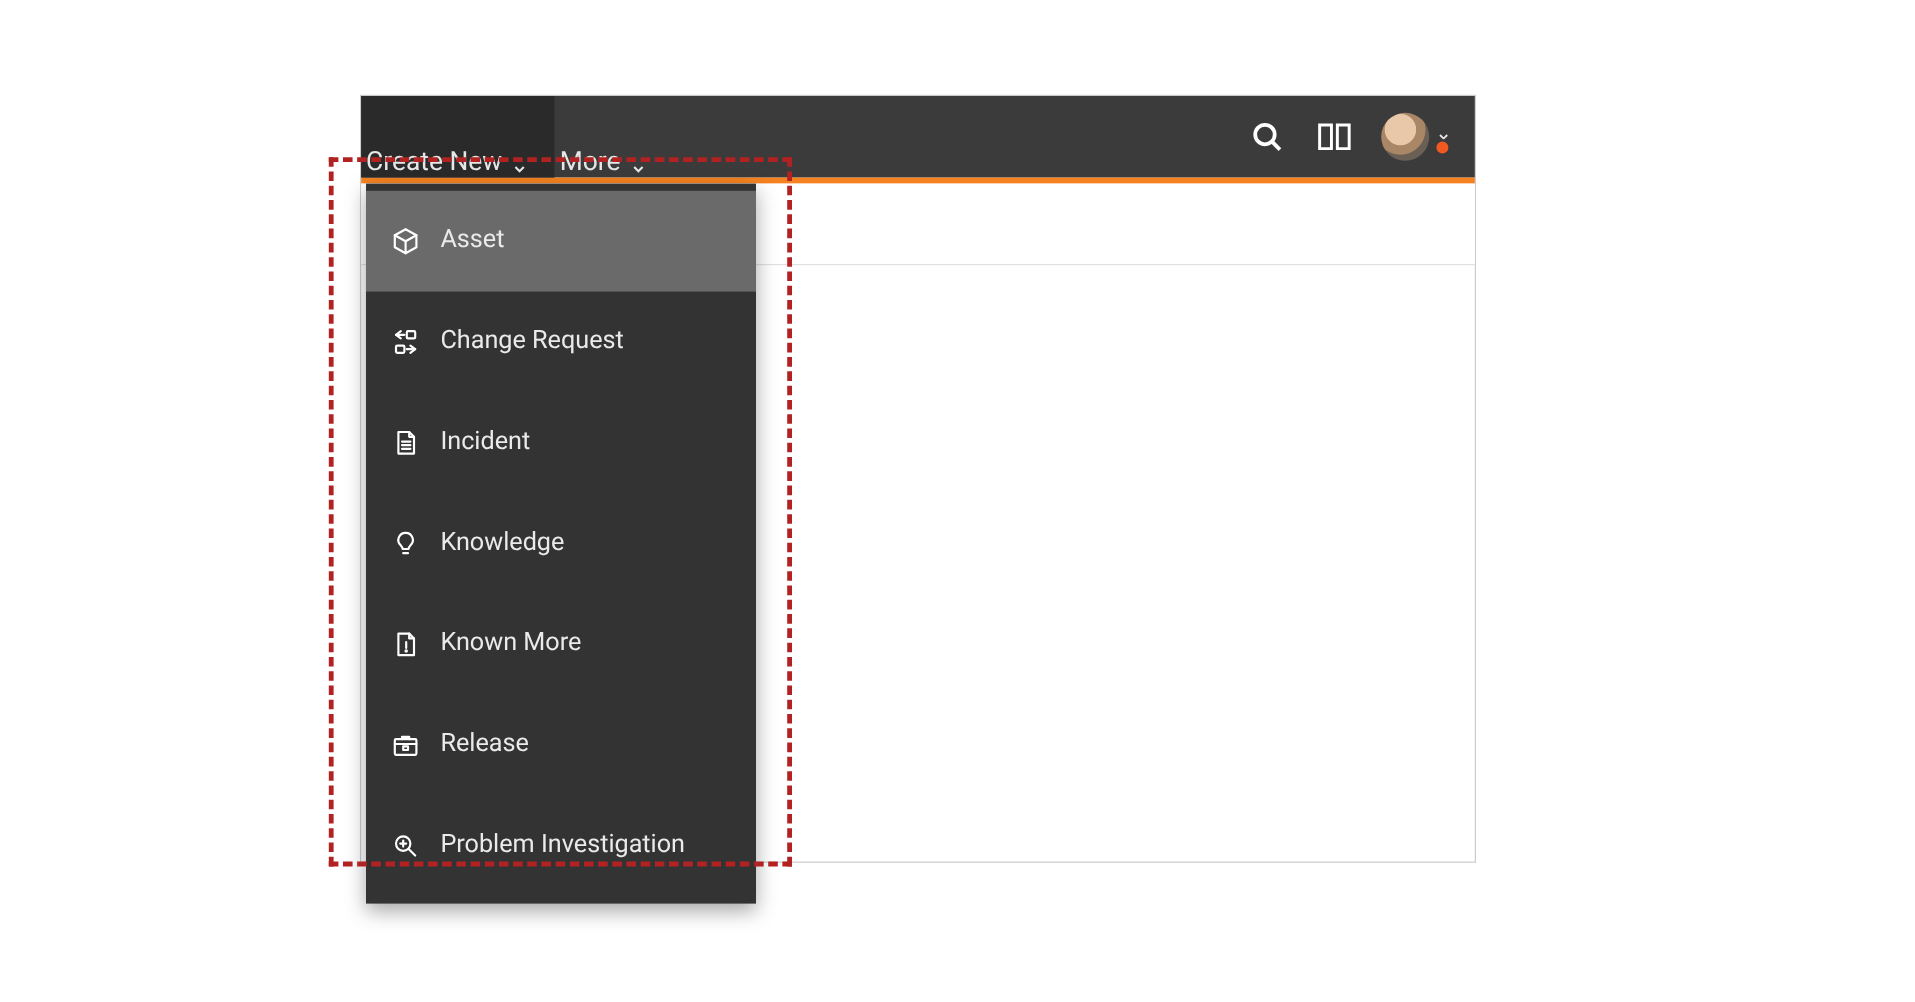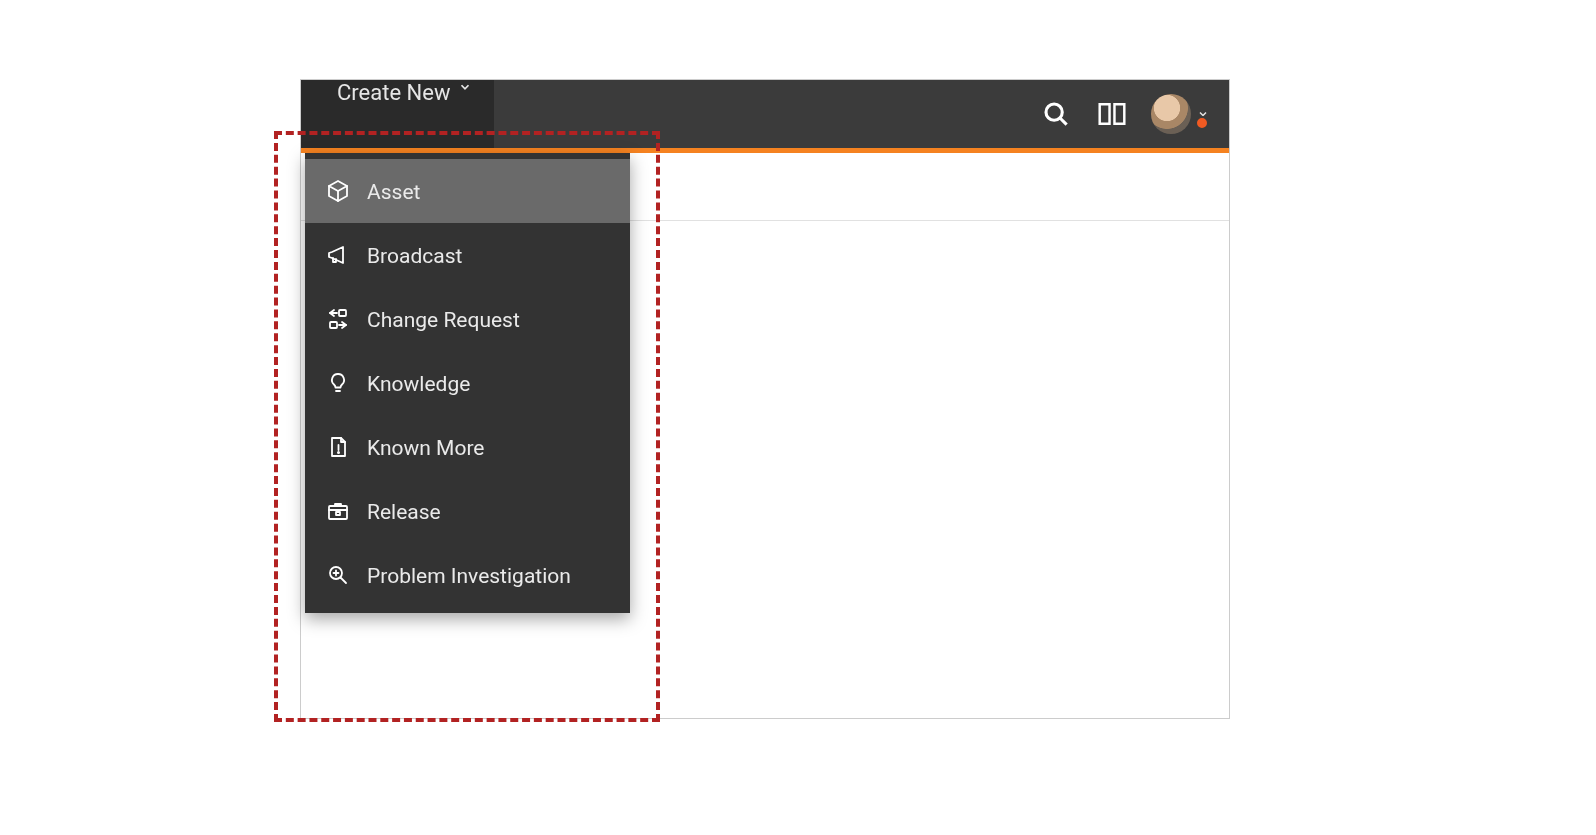--- a/index.html
+++ b/index.html
@@ -27,22 +27,22 @@
     align-items: center;
     color: #e6e6e6;
   }
   .topbar-left {
     display: flex;
     align-items: stretch;
     height: 100%;
   }
   .tb-item {
     display: flex;
-    align-items: flex-start;
-    padding: 0 22px 0 36px;
+    align-items: flex-end;
+    padding: 0 22px 0 4px;
     font-size: 22px;
     gap: 8px;
     cursor: pointer;
   }
   .tb-item.active {
     background: #2a2a2a;
   }
   .chev-down {
     display: inline-flex;
   }
@@ -101,23 +101,23 @@
     left: 4px;
     top: 73px;
     width: 325px;
     background: #333333;
     color: #eaeaea;
     box-shadow: 0 6px 16px rgba(0,0,0,0.35);
     padding: 6px 0;
   }
   .dd-item {
     display: flex;
-    align-items: flex-end;
+    align-items: flex-start;
     gap: 16px;
-    padding: 19px 20px;
+    padding: 29px 20px;
     font-size: 21px;
     cursor: pointer;
   }
   .dd-item.hover {
     background: #6a6a6a;
   }
   .dd-icon {
     width: 26px;
     height: 26px;
     display: inline-flex;
@@ -143,20 +143,28 @@
   <div class="topbar">
     <div class="topbar-left">
       <div class="tb-item active">
         <span>Create New</span>
         <span class="chev-down">
           <svg width="14" height="14" viewBox="0 0 24 24" fill="none" stroke="currentColor" stroke-width="3">
               <polyline points="6 9 12 15 18 9"></polyline>
             </svg>
         </span>
       </div>
+      <div class="tb-item">
+        <span>More</span>
+        <span class="chev-down">
+          <svg width="14" height="14" viewBox="0 0 24 24" fill="none" stroke="currentColor" stroke-width="3">
+              <polyline points="6 9 12 15 18 9"></polyline>
+            </svg>
+        </span>
+      </div>
     </div>
     <div class="topbar-right">
       <span class="icon-btn">
         <svg width="30" height="30" viewBox="0 0 24 24" fill="none" stroke="currentColor" stroke-width="2.5">
             <circle cx="10.5" cy="10.5" r="6.5"></circle>
             <line x1="20.5" y1="20.5" x2="15.2" y2="15.2"></line>
           </svg>
       </span>
       <span class="icon-btn">
         <svg width="32" height="30" viewBox="0 0 26 24" fill="none" stroke="currentColor" stroke-width="2">
@@ -185,42 +193,45 @@
             <path d="M12 2 L21 7 L12 12 L3 7 Z"></path>
             <path d="M3 7 V17 L12 22 V12"></path>
             <path d="M21 7 V17 L12 22"></path>
           </svg>
         </span>
         <span>Asset</span>
       </div>
       <div class="dd-item">
         <span class="dd-icon">
           <svg width="24" height="24" viewBox="0 0 24 24" fill="none" stroke="currentColor" stroke-width="1.8" stroke-linejoin="round" stroke-linecap="round">
-            <path d="M3 10 v4 l3 1 l11 5 V4 L6 9 Z"></path>
-            <path d="M7 15 v4 h3 v-3"></path>
-          </svg>
-        </span>
-        <span>Broadcast</span>
-      </div>
-      <div class="dd-item">
-        <span class="dd-icon">
-          <svg width="24" height="24" viewBox="0 0 24 24" fill="none" stroke="currentColor" stroke-width="1.8" stroke-linejoin="round" stroke-linecap="round">
             <path d="M4 6 h7"></path>
             <path d="M8 3 l-4 3 l4 3"></path>
             <path d="M20 18 h-7"></path>
             <path d="M16 15 l4 3 l-4 3"></path>
             <rect x="13" y="3" width="7" height="6" rx="1"></rect>
             <rect x="4" y="15" width="7" height="6" rx="1"></rect>
           </svg>
         </span>
         <span>Change Request</span>
       </div>
       <div class="dd-item">
         <span class="dd-icon">
           <svg width="24" height="24" viewBox="0 0 24 24" fill="none" stroke="currentColor" stroke-width="1.8" stroke-linejoin="round" stroke-linecap="round">
+            <path d="M6 3 h9 l4 4 v14 h-13 z"></path>
+            <path d="M15 3 v4 h4"></path>
+            <line x1="9" y1="11" x2="16" y2="11"></line>
+            <line x1="9" y1="14" x2="16" y2="14"></line>
+            <line x1="9" y1="17" x2="16" y2="17"></line>
+          </svg>
+        </span>
+        <span>Incident</span>
+      </div>
+      <div class="dd-item">
+        <span class="dd-icon">
+          <svg width="24" height="24" viewBox="0 0 24 24" fill="none" stroke="currentColor" stroke-width="1.8" stroke-linejoin="round" stroke-linecap="round">
             <path d="M12 3 a6 6 0 0 1 4 10.5 c-1 1 -1.5 2 -1.5 3 h-5 c0 -1 -0.5 -2 -1.5 -3 A6 6 0 0 1 12 3 z"></path>
             <line x1="10" y1="20" x2="14" y2="20"></line>
           </svg>
         </span>
         <span>Knowledge</span>
       </div>
       <div class="dd-item">
         <span class="dd-icon">
           <svg width="24" height="24" viewBox="0 0 24 24" fill="none" stroke="currentColor" stroke-width="1.8" stroke-linejoin="round" stroke-linecap="round">
             <path d="M6 3 h9 l4 4 v14 h-13 z"></path>

